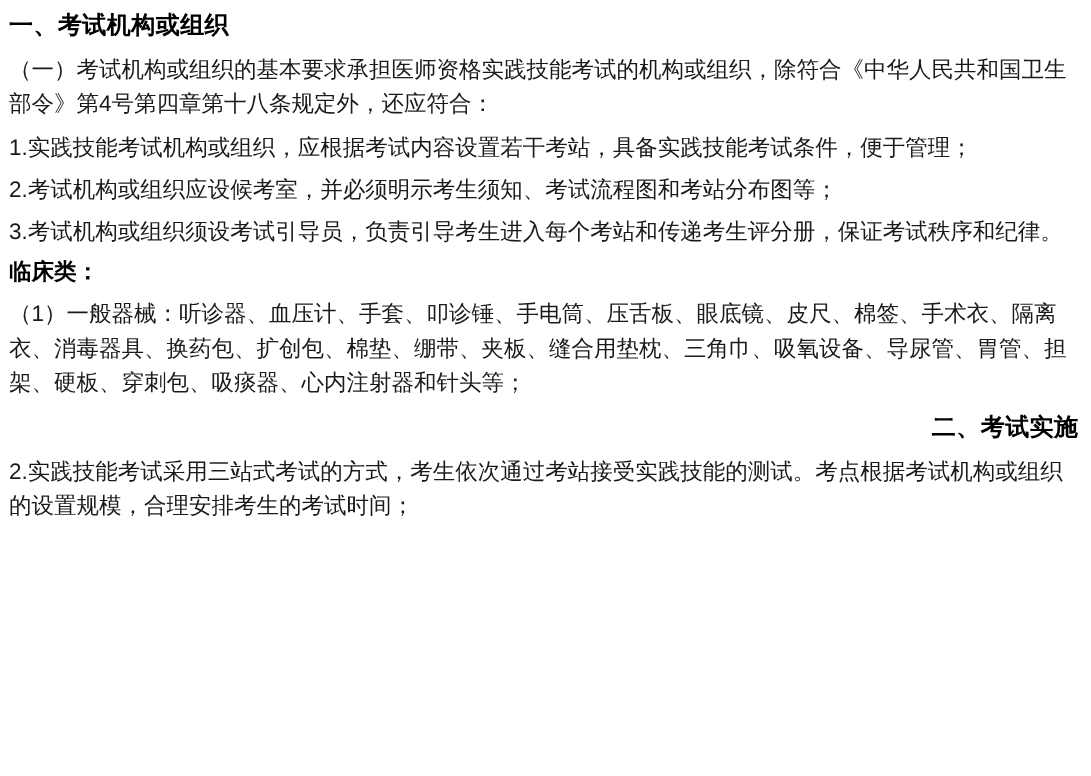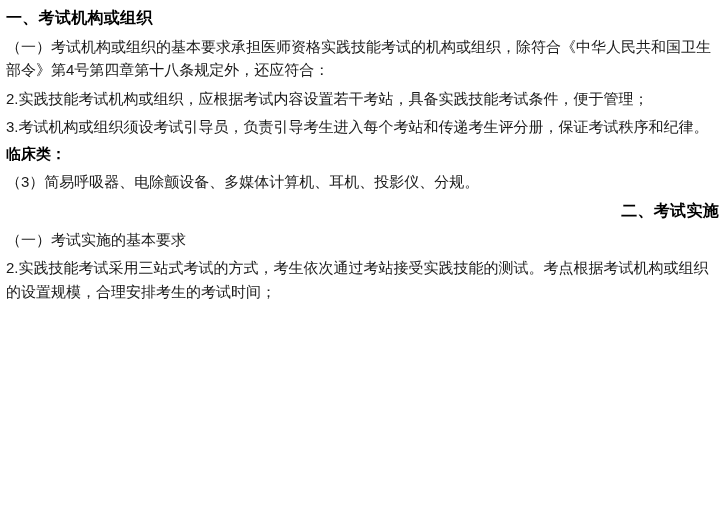--- a/index.html
+++ b/index.html
@@ -49,31 +49,31 @@
 </style>
 </head>
 <body>
 
 <div class="doc">
 
   <h2 class="h-section">一、考试机构或组织</h2>
 
   <p class="para">（一）考试机构或组织的基本要求承担医师资格实践技能考试的机构或组织，除符合《中华人民共和国卫生部令》第4号第四章第十八条规定外，还应符合：</p>
 
-  <p class="para">2.实践技能考试机构或组织，应根据考试内容设置若干考站，具备实践技能考试条件，便于管理；</p>
+  <p class="para">1.实践技能考试机构或组织，应根据考试内容设置若干考站，具备实践技能考试条件，便于管理；</p>
 
+  <p class="para">2.考试机构或组织应设候考室，并必须明示考生须知、考试流程图和考站分布图等；</p>
 
   <p class="para">3.考试机构或组织须设考试引导员，负责引导考生进入每个考站和传递考生评分册，保证考试秩序和纪律。</p>
 
 
   <p class="subhead">临床类：</p>
 
+  <p class="para">（1）一般器械：听诊器、血压计、手套、叩诊锤、手电筒、压舌板、眼底镜、皮尺、棉签、手术衣、隔离衣、消毒器具、换药包、扩创包、棉垫、绷带、夹板、缝合用垫枕、三角巾、吸氧设备、导尿管、胃管、担架、硬板、穿刺包、吸痰器、心内注射器和针头等；</p>
 
 
-  <p class="para">（3）简易呼吸器、电除颤设备、多媒体计算机、耳机、投影仪、分规。</p>
 
   <h2 class="h-section second">二、考试实施</h2>
 
-  <p class="para">（一）考试实施的基本要求</p>
 
   <p class="para">2.实践技能考试采用三站式考试的方式，考生依次通过考站接受实践技能的测试。考点根据考试机构或组织的设置规模，合理安排考生的考试时间；</p>
 
 </div>
 
 </body></html>

